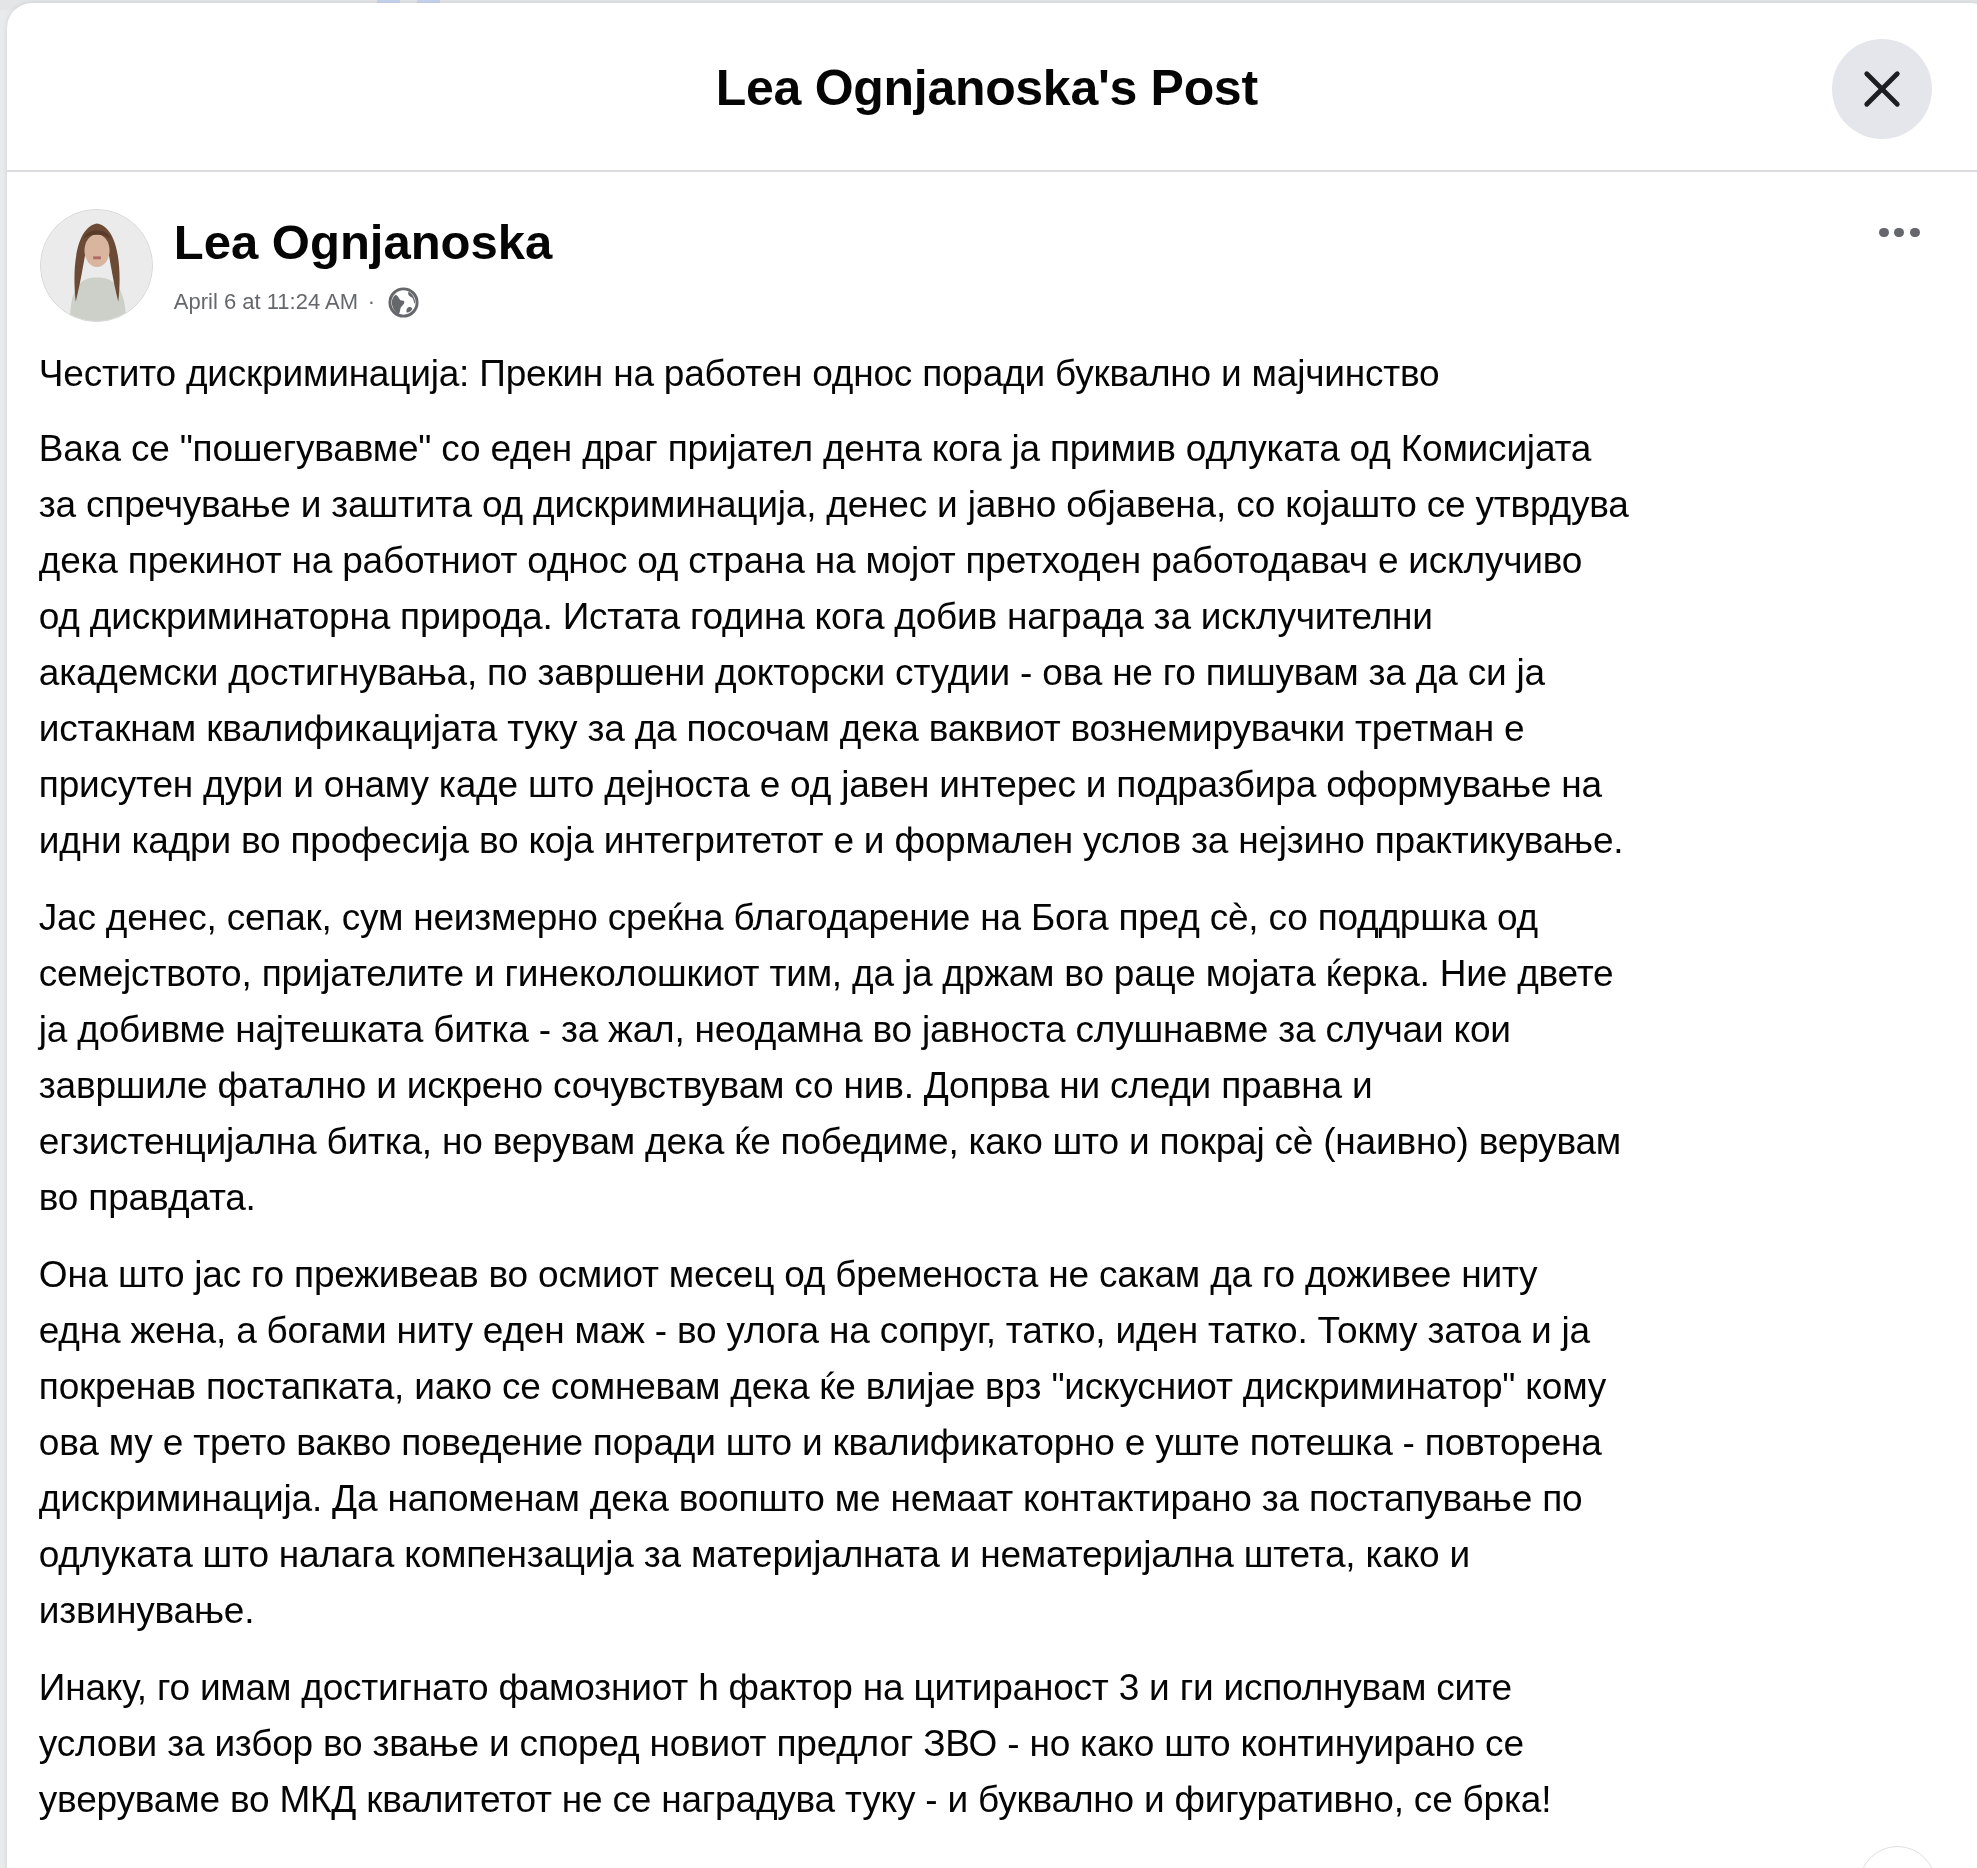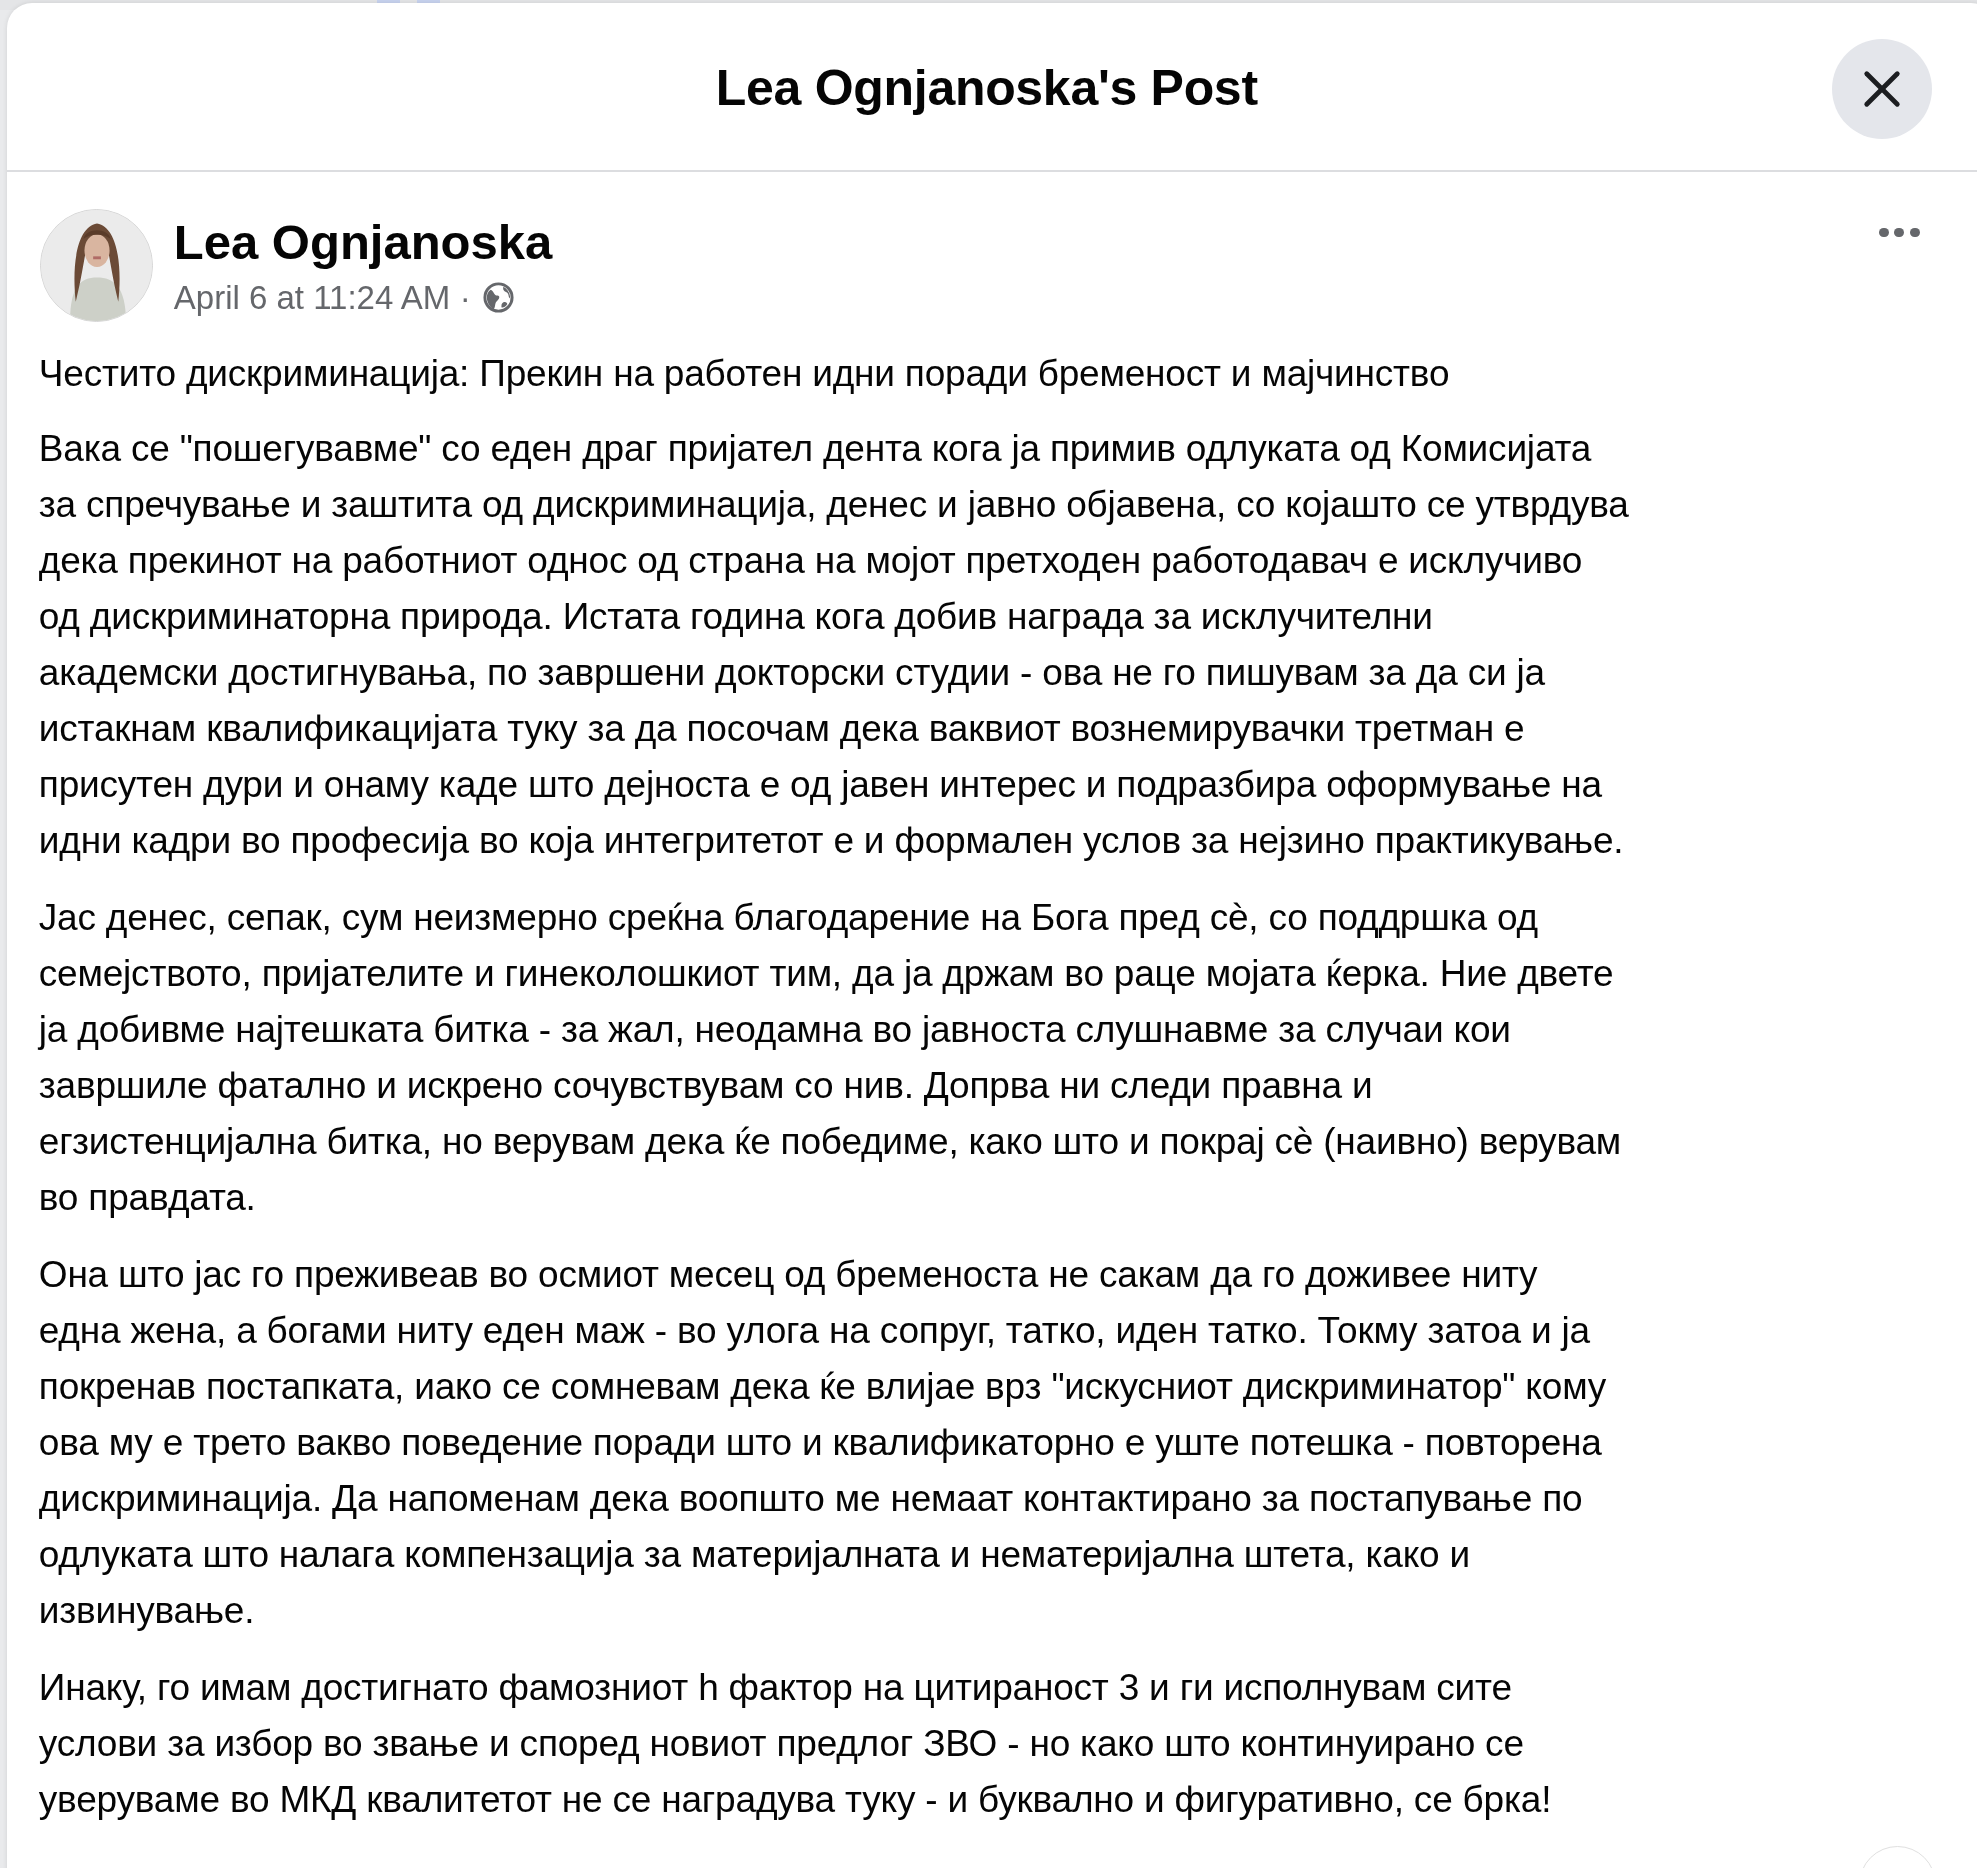--- a/index.html
+++ b/index.html
@@ -69,22 +69,22 @@
     }
     .author-name {
       position: absolute;
       left: 167px; top: 39px;
       font-size: 49px;
       font-weight: 600;
       color: #050505;
     }
     .post-meta {
       position: absolute;
-      left: 167px; top: 104px;
-      font-size: 33px;
+      left: 167px; top: 111px;
+      font-size: 22px;
       color: #65676b;
       display: flex; align-items: center;
     }
     .post-meta .sep { margin: 0 9.7px; }
     .globe {
       display: inline-block;
       width: 33px; height: 33px;
       margin-left: 1.9px;
     }
     .more-btn {
@@ -162,21 +162,21 @@
       </svg>
     </div>
     <div class="more-btn">
       <span class="dot"></span>
       <span class="dot"></span>
       <span class="dot"></span>
     </div>
   </div>
 
   <div class="post-body">
-    <p class="headline">Честито дискриминација: Прекин на работен идни поради бременост и мајчинство</p>
+    <p class="headline">Честито дискриминација: Прекин на работен однос поради буквално и мајчинство</p>
     <p>Вака се "пошегувавме" со еден драг пријател дента кога ја примив одлуката од Комисијата
 за спречување и заштита од дискриминација, денес и јавно објавена, со којашто се утврдува
 дека прекинот на работниот однос од страна на мојот претходен работодавач е исклучиво
 од дискриминаторна природа. Истата година кога добив награда за исклучителни
 академски достигнувања, по завршени докторски студии - ова не го пишувам за да си ја
 истакнам квалификацијата туку за да посочам дека ваквиот вознемирувачки третман е
 присутен дури и онаму каде што дејноста е од јавен интерес и подразбира оформување на
 идни кадри во професија во која интегритетот е и формален услов за нејзино практикување.</p>
     <p>Јас денес, сепак, сум неизмерно среќна благодарение на Бога пред сѐ, со поддршка од
 семејството, пријателите и гинеколошкиот тим, да ја држам во раце мојата ќерка. Ние двете

